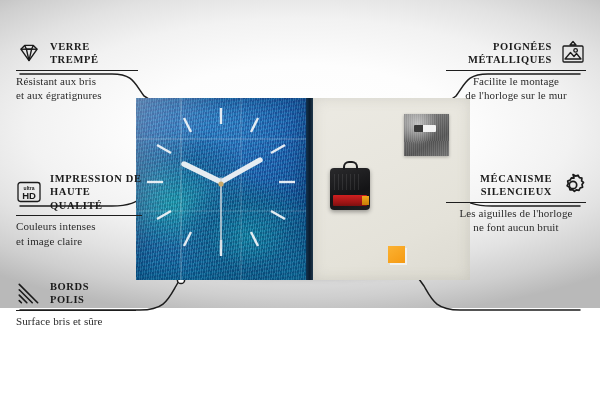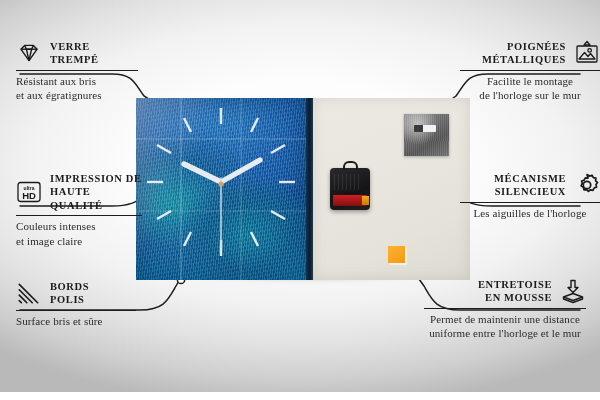--- a/index.html
+++ b/index.html
@@ -3,21 +3,21 @@
 <meta charset="utf-8">
 <style>
   * { margin:0; padding:0; box-sizing:border-box; }
   html,body { width:600px; height:400px; overflow:hidden; }
   body {
     font-family:"Liberation Serif", serif;
     background:#ffffff;
     position:relative;
   }
   #stage {
-    position:absolute; left:0; top:0; width:600px; height:392px;
+    position:absolute; left:0; top:0; width:600px; height:308px;
     background:
       radial-gradient(ellipse 78% 62% at 50% 42%, #ffffff 0%, #fdfdfd 34%, #f2f2f2 58%, #e2e2e2 74%, #cfcfcf 88%, #b9b9b9 100%);
   }
 
   
   #lines { position:absolute; left:0; top:0; width:600px; height:400px; }
 
   
   .product { position:absolute; left:136px; top:98px; width:334px; height:182px; }
   .shadow-under {
@@ -113,22 +113,22 @@
   .callout .rule { height:1px; background:#1d1d1d; margin:3px 0 3px; }
   .callout .desc {
     font-size:11px; color:#2b2b2b; line-height:1.32; letter-spacing:.1px;
   }
   .callout.right .desc { text-align:center; }
   .ico { width:26px; height:26px; flex:0 0 26px; display:block; }
 
   .c1 { left:16px; top:40px;  width:122px; }
   .c2 { left:16px; top:172px; width:126px; }
   .c3 { left:16px; top:280px; width:120px;font-family:Liberation Serif, serif; }
-  .c4 { right:0; top:40px;  width:140px; }
-  .c5 { right:0; top:172px; width:140px; }
+  .c4 { right:14px; top:40px;  width:140px; }
+  .c5 { right:14px; top:172px; width:140px; }
   .c6 { right:14px; top:278px; width:162px; }
 </style>
 </head>
 <body>
 
 <div id="stage">
 
   <svg id="lines" viewBox="0 0 600 400">
     <g fill="none" stroke="#1d1d1d" stroke-width="1.5" stroke-linecap="round">
       <path d="M20,74 H112 C132,74 134,82 144,96 L172,114"></path>
@@ -283,37 +283,18 @@
       <svg class="ico" viewBox="0 0 26 26">
         <g fill="none" stroke="#1a1a1a" stroke-width="1.7" stroke-linejoin="round">
           <path d="M13 2.6 l2.6 1.5 2.4-.9 1.4 2.4 2.5.6 -.3 2.6 1.9 1.7 -1.5 2.1 .6 2.5 -2.5 .9 -1.1 2.3 -2.5-.5 -2.1 1.6 -1.8-1.8 -2.6 .2 -.7-2.5 -2.2-1.4 1.1-2.3 -.5-2.6 2.4-.9 1.3-2.3 2.6 .3 Z"></path>
           <circle cx="13" cy="13" r="3.7"></circle>
         </g>
       </svg>
     </div>
     <div class="rule"></div>
     <div class="desc">
       <div>Les aiguilles de l'horloge</div>
-    </div>
-  </div>
-
-  <div class="callout c6 right">
-    <div class="head">
-      <div class="title">
-        <div>ENTRETOISE</div>
-        <div>EN MOUSSE</div>
-      </div>
-      <svg class="ico" viewBox="0 0 26 26">
-        <g fill="none" stroke="#1a1a1a" stroke-width="1.4" stroke-linejoin="round">
-          <path d="M11 2.5 h4 v7 h3 l-5 5 -5-5 h3 Z"></path>
-          <path d="M13 15.5 L22.5 19 L13 22.5 L3.5 19 Z"></path>
-          <path d="M3.5 19 v2 L13 24.5 L22.5 21 v-2"></path>
-        </g>
-      </svg>
-    </div>
-    <div class="rule"></div>
-    <div class="desc">
-      <div>Permet de maintenir une distance</div>
-      <div>uniforme entre l'horloge et le mur</div>
-    </div>
-  </div>
+      <div>ne font aucun bruit</div>
+    </div>
+  </div>
+
 
 </div>
 
 </body></html>

